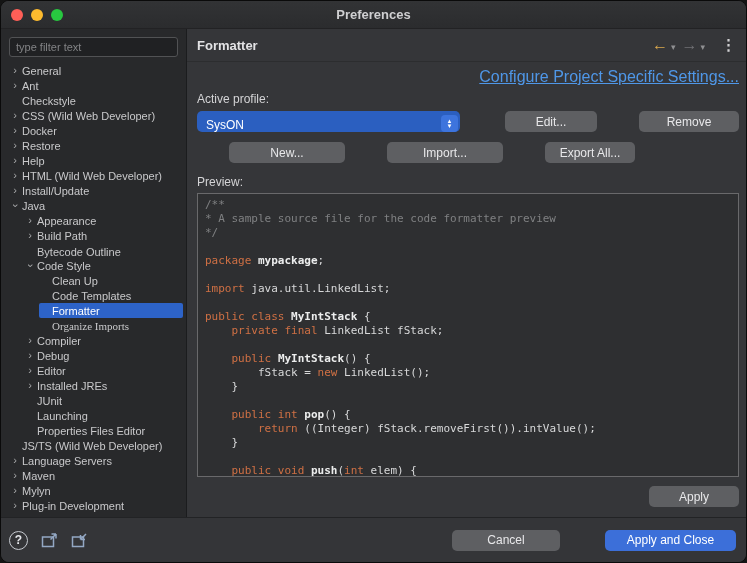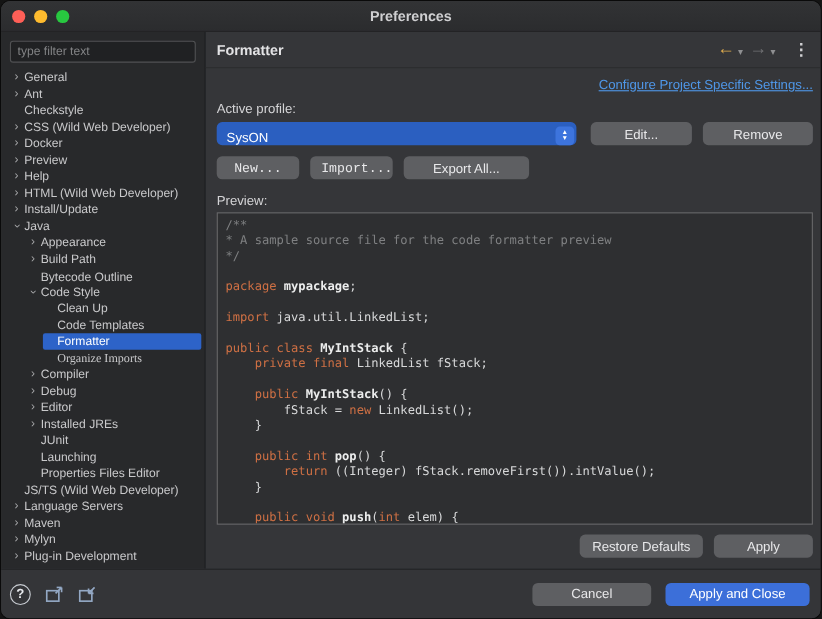--- a/index.html
+++ b/index.html
@@ -43,40 +43,40 @@
   .page-title { font-size:13px; font-weight:bold; color:#e3e3e5; }
   .nav { margin-left:auto; display:flex; align-items:center; gap:2px; }
   .nav-back { color:#dba94e; font-size:16px; font-weight:bold; line-height:16px; }
   .nav-fwd  { color:#707174; font-size:16px; font-weight:bold; line-height:16px; }
   .nav-caret { color:#8f9092; font-size:9px; margin:4px 4px 0 1px; }
   .nav-menu { color:#d0d0d2; font-size:15px; font-weight:bold; margin-left:10px; }
 
   .content-body { flex:1; display:flex; flex-direction:column; min-height:0;
                   padding:6px 7px 10px 10px; }
   .link-row { text-align:right; height:18px; flex:0 0 auto; }
-  .link { color:#4f97e8; font-size:12px; text-decoration:underline; cursor:pointer; }
+  .link { color:#4f97e8; font-size:16px; text-decoration:underline; cursor:pointer; }
   .lbl { font-size:12px; color:#d4d4d6; flex:0 0 auto; }
   .lbl.profile { margin-top:6px; }
   .lbl.preview { margin-top:12px; }
 
   .combo-row { display:flex; gap:10px; margin-top:5px; flex:0 0 auto; align-items:center; }
   .combo { flex:1; height:21px; background:#2b5fc0; border-radius:5px; display:flex;
            align-items:flex-end; padding:0 2px 0 9px; color:#ffffff; font-size:12px;
            margin-right:3px; cursor:default; }
   .combo-stepper { margin-left:auto; width:17px; height:17px; background:#3d74dd;
                    border-radius:4px; display:flex; flex-direction:column;
                    align-items:center; justify-content:center; color:#fff; }
   .combo-stepper span { font-size:6px; line-height:5px; }
 
   .btn { height:21px; background:#5e5f62; border:none; border-radius:5px; color:#e8e8ea;
          font-size:12px; font-family:"Liberation Sans", sans-serif; padding:0 10px;
-         cursor:default; }
+         cursor:default;margin-left:32px; }
   .btn-edit { width:92px; } .btn-remove { width:100px; }
   .btn-row { display:flex; gap:10px; margin-top:10px; flex:0 0 auto; }
-  .btn-new, .btn-import { width:75px;font-family:Liberation Mono, monospace; } .btn-export { width:114px; }
+  .btn-new, .btn-import { width:116px; } .btn-export { width:90px; }
 
   .preview-box { flex:1; min-height:0; margin-top:4px; background:#2e2f31;
                  border:1px solid #69696b; overflow:hidden; padding:4px 7px;
                  font-family:"DejaVu Sans Mono", monospace; font-size:11px;
                  line-height:14px; }
   .code-line { white-space:pre; color:#d8d9da; }
 
   .apply-row { display:flex; justify-content:flex-end; gap:10px; margin-top:9px; flex:0 0 auto; }
   .btn-restore { width:112px; } .btn-apply { width:90px; }
 
@@ -125,21 +125,21 @@
           <div class="tree-row" style="margin-left: 8px;">
             <span class="chev collapsed">›</span>
             <span class="tree-label">CSS (Wild Web Developer)</span>
           </div>
           <div class="tree-row" style="margin-left: 8px;">
             <span class="chev collapsed">›</span>
             <span class="tree-label">Docker</span>
           </div>
           <div class="tree-row" style="margin-left: 8px;">
             <span class="chev collapsed">›</span>
-            <span class="tree-label">Preview</span>
+            <span class="tree-label">Restore</span>
           </div>
           <div class="tree-row" style="margin-left: 8px;">
             <span class="chev collapsed">›</span>
             <span class="tree-label">Help</span>
           </div>
           <div class="tree-row" style="margin-left: 8px;">
             <span class="chev collapsed">›</span>
             <span class="tree-label">HTML (Wild Web Developer)</span>
           </div>
           <div class="tree-row" style="margin-left: 8px;">
@@ -291,21 +291,20 @@
             <div class="code-line"><span style="color: rgb(216, 217, 218);">    }</span></div>
             <div class="code-line"> </div>
             <div class="code-line"><span style="color: rgb(216, 217, 218);">    </span><span style="color: rgb(207, 112, 68);">public int</span><span style="color: rgb(216, 217, 218);"> </span><span style="color: rgb(236, 237, 237); font-weight: bold;">pop</span><span style="color: rgb(216, 217, 218);">() {</span></div>
             <div class="code-line"><span style="color: rgb(216, 217, 218);">        </span><span style="color: rgb(207, 112, 68);">return</span><span style="color: rgb(216, 217, 218);"> ((Integer) fStack.removeFirst()).intValue();</span></div>
             <div class="code-line"><span style="color: rgb(216, 217, 218);">    }</span></div>
             <div class="code-line"> </div>
             <div class="code-line"><span style="color: rgb(216, 217, 218);">    </span><span style="color: rgb(207, 112, 68);">public void</span><span style="color: rgb(216, 217, 218);"> </span><span style="color: rgb(236, 237, 237); font-weight: bold;">push</span><span style="color: rgb(216, 217, 218);">(</span><span style="color: rgb(207, 112, 68);">int</span><span style="color: rgb(216, 217, 218);"> elem) {</span></div>
           </div>
 
         <div class="apply-row">
-          <button class="btn btn-restore">Restore Defaults</button>
           <button class="btn btn-apply">Apply</button>
         </div>
 
       </div>
     </div>
   </div>
 
   <div class="footer">
     <span class="help-btn">?</span>
     <span class="footer-icon">

